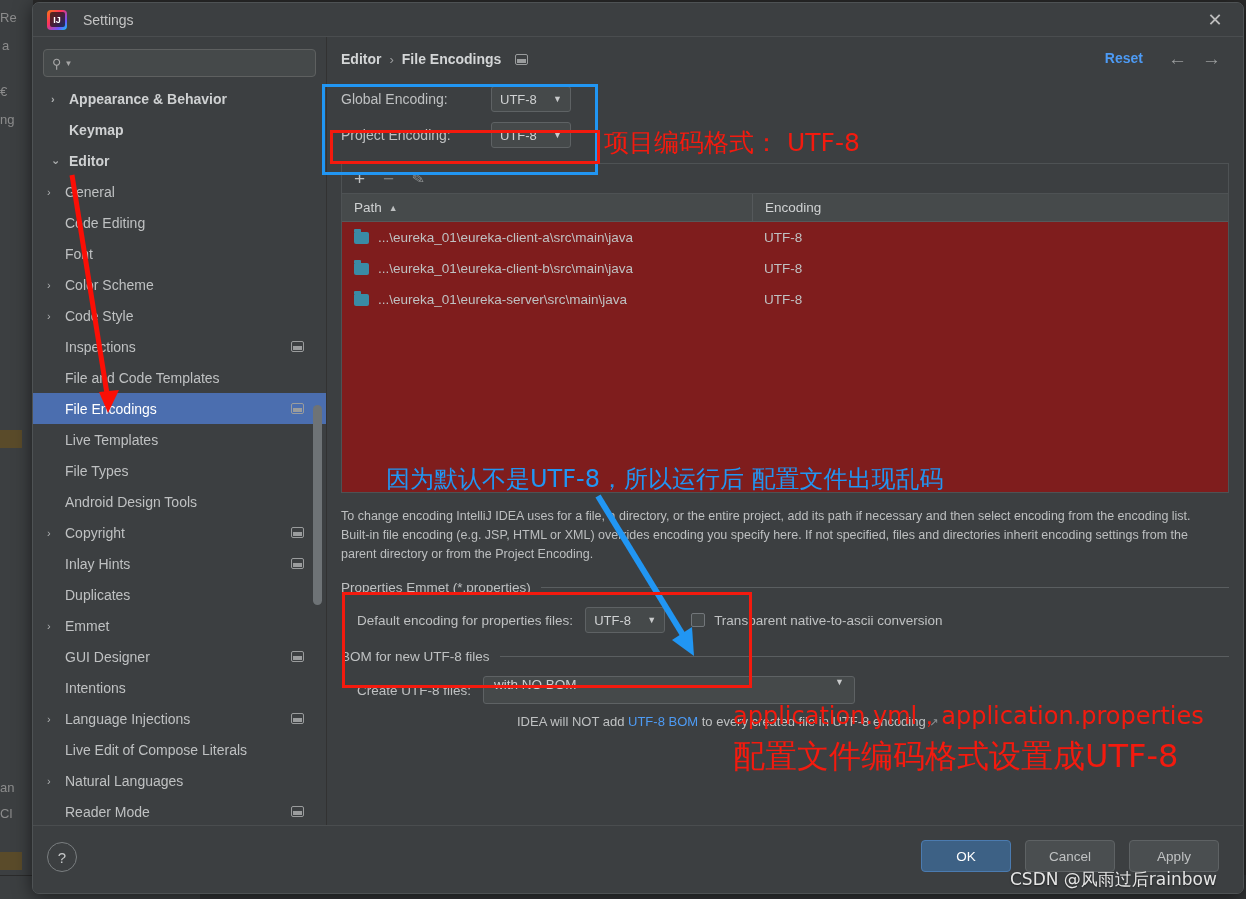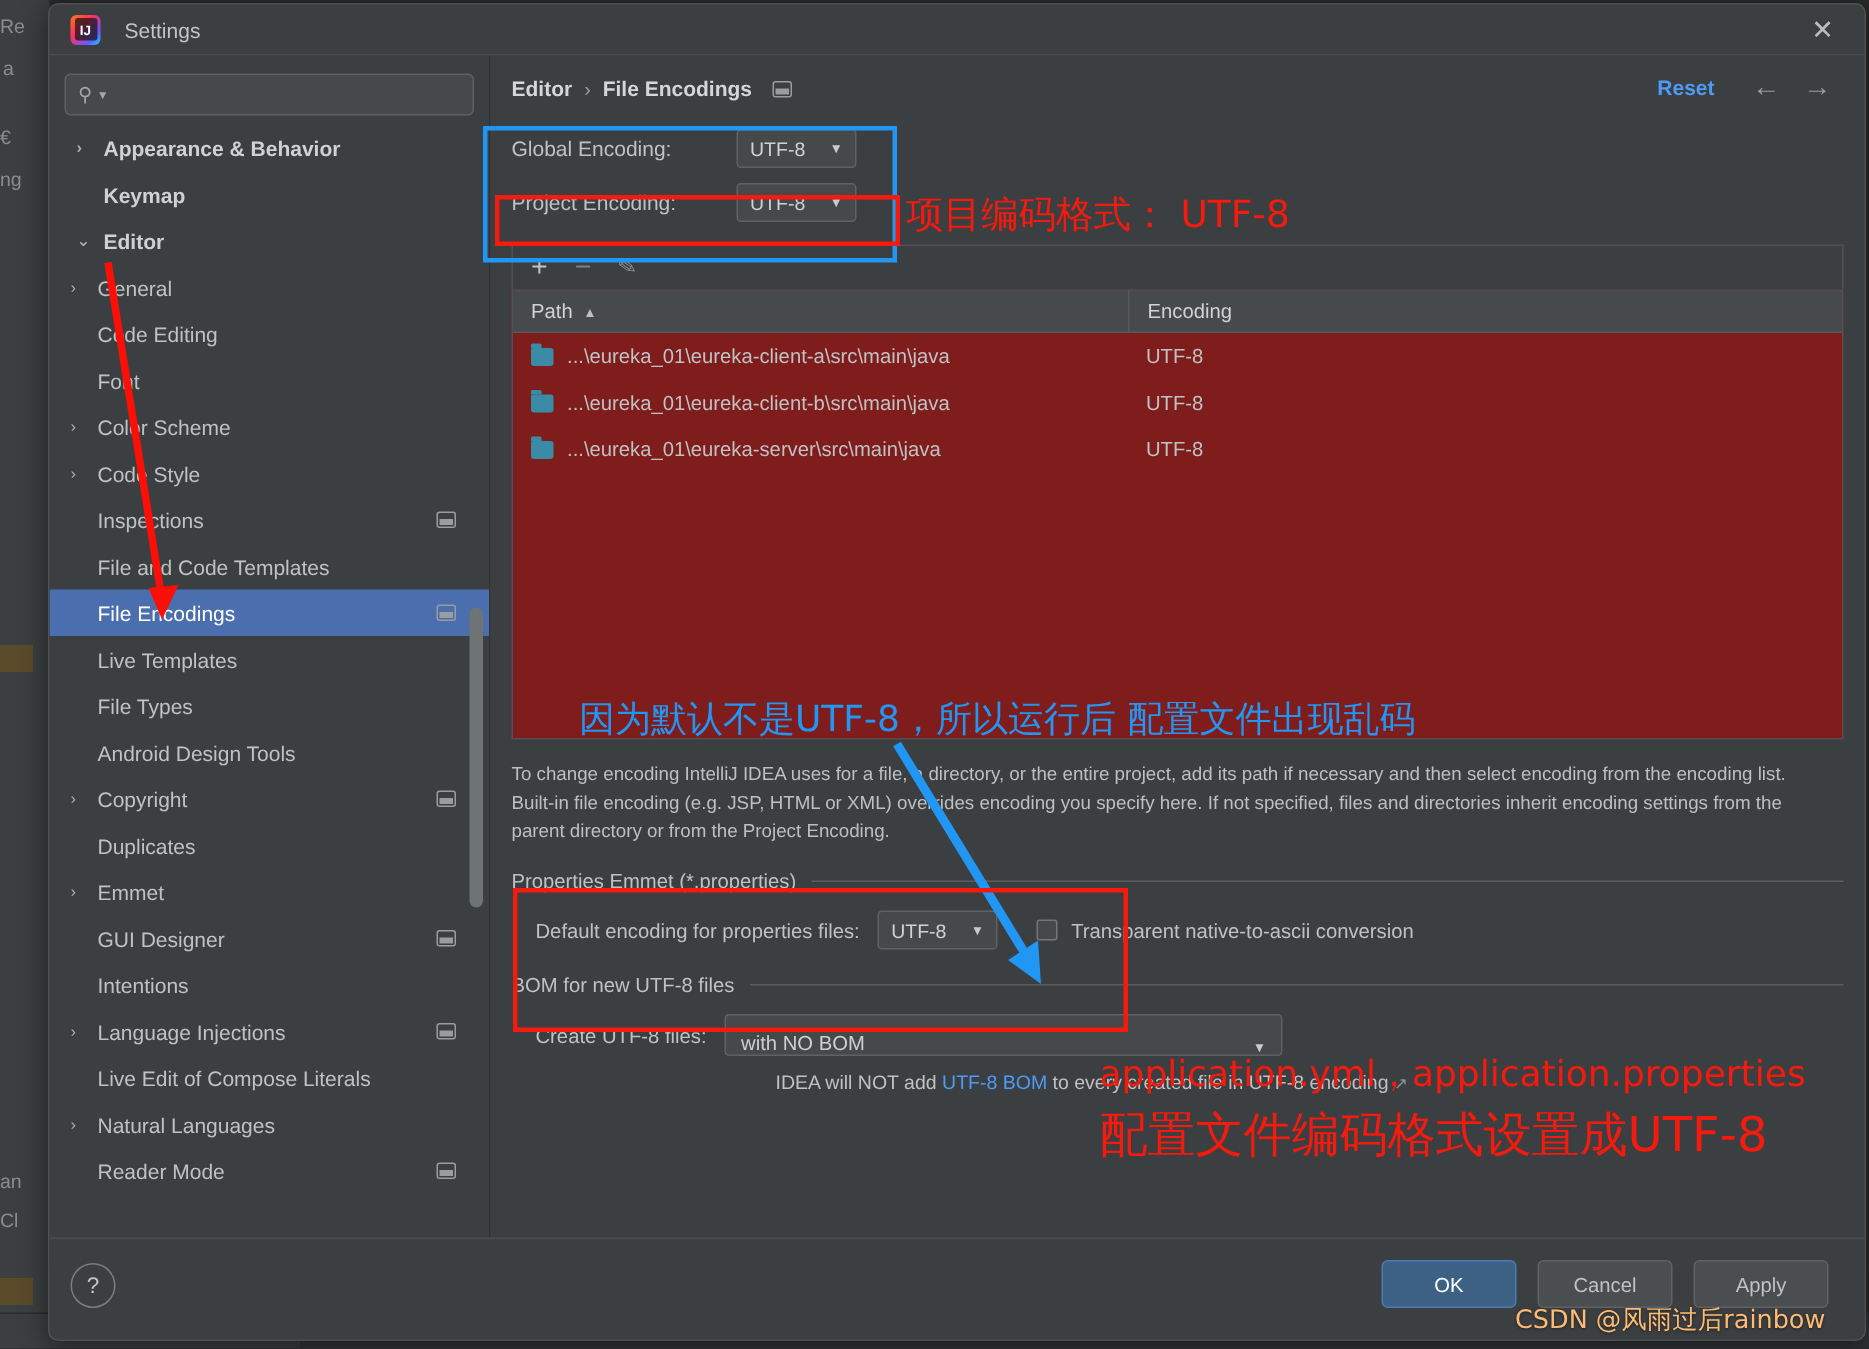--- a/index.html
+++ b/index.html
@@ -204,21 +204,21 @@
   .field-row {
     display: flex; align-items: center; margin-top: 12px; color: #bfc1c2; font-size: 13.5px;
   }
   .field-label { margin-left: 16px; margin-right: 12px; }
   .chk {
     width: 14px; height: 14px; border: 1px solid #72767a; border-radius: 2px;
     background: #45494a; margin-left: 26px; margin-right: 9px;
   }
   .wide-combo {
     background: #45494a; border: 1px solid #5e6264; border-radius: 3px;
-    height: 28px; width: 372px; display: flex; align-items: flex-end;
+    height: 28px; width: 372px; display: flex; align-items: flex-start;
     padding: 0 10px; color: #cdcfd0; font-size: 13.5px; position: relative;
   }
   .wide-combo .arw { position: absolute; right: 10px; font-size: 9px; color: #c8cacb; }
   .hint {
     margin-top: 10px; margin-left: 176px; color: #bfc1c2; font-size: 13px;
   }
   .hint a { color: #4d9bf5; text-decoration: none; }
   .ext-arrow { color: #8d9094; font-size: 11px; }
 
   
@@ -240,21 +240,21 @@
   .btn-cancel { right: 130px; background: #4a4e50; border: 1px solid #5e6264; color: #bfc1c2; }
   .btn-apply { right: 26px; background: #4a4e50; border: 1px solid #5e6264; color: #bfc1c2; }
 
   
   .anno { position: absolute; pointer-events: none; }
   .box-blue { border: 3px solid #2196f3; }
   .box-red  { border: 3px solid #f41a0e; }
   .anno-text-red  { color: #f41a0e; font-family: "DejaVu Sans", sans-serif; }
   .anno-text-blue { color: #2196f3; font-family: "DejaVu Sans", sans-serif; }
   .watermark {
-    position: absolute; color: #fdba74; font-size: 17px; font-family: "DejaVu Sans", sans-serif;
+    position: absolute; color: #e5e5e5; font-size: 17px; font-family: "DejaVu Sans", sans-serif;
     text-shadow: 0 1px 2px rgba(0,0,0,.5);
   }
 </style>
 </head>
 <body>
 
 <div id="root">
 
   <div class="bg-layer">
     <div class="bg-left-strip"></div>
@@ -343,20 +343,25 @@
               <span class="chev"></span>
               <span class="lbl">File Types</span>
             </div>
             <div class="tree-row indent1">
               <span class="chev"></span>
               <span class="lbl">Android Design Tools</span>
             </div>
             <div class="tree-row indent1">
               <span class="chev">›</span>
               <span class="lbl">Copyright</span>
+              <span class="mini-icon"></span>
+            </div>
+            <div class="tree-row indent1">
+              <span class="chev"></span>
+              <span class="lbl">Inlay Hints</span>
               <span class="mini-icon"></span>
             </div>
             <div class="tree-row indent1">
               <span class="chev"></span>
               <span class="lbl">Duplicates</span>
             </div>
             <div class="tree-row indent1">
               <span class="chev">›</span>
               <span class="lbl">Emmet</span>
             </div>

